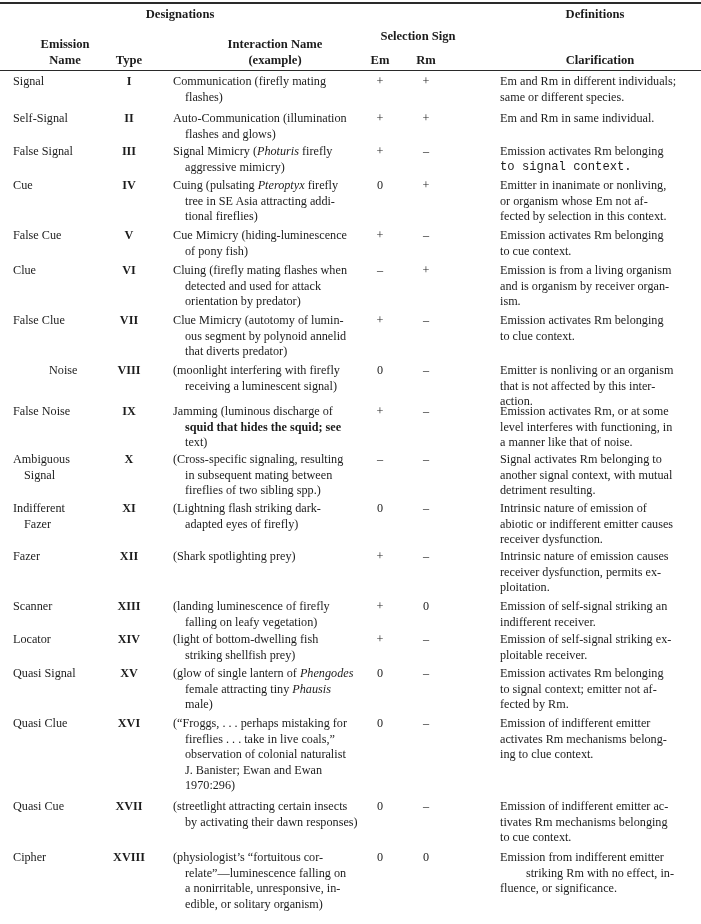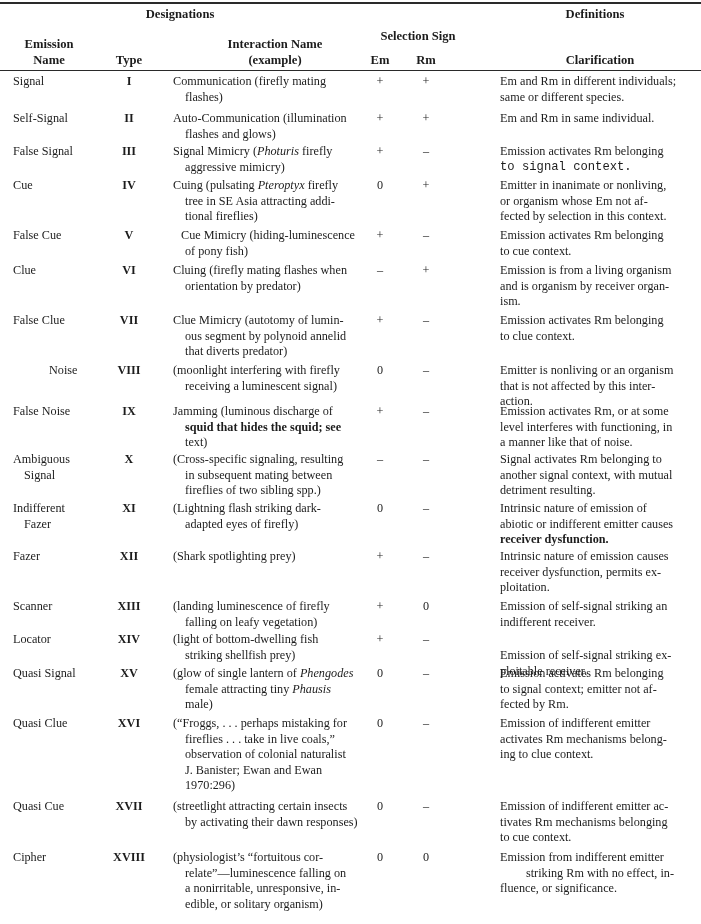--- a/index.html
+++ b/index.html
@@ -25,21 +25,21 @@
 </style>
 </head>
 <body>
 
 <div class="rule top"></div>
 
 <div class="hdr" style="left:120px;top:6px;width:120px;">Designations</div>
 <div class="hdr" style="left:535px;top:6px;width:120px;">Definitions</div>
 <div class="hdr" style="left:358px;top:28px;width:120px;">Selection Sign</div>
 
-<div class="hdr" style="left:4px;top:36px;width:90px;">
+<div class="hdr" style="left:20px;top:36px;width:90px;">
   <div>Emission</div>
   <div>Name</div>
 </div>
 <div class="hdr" style="left:104px;top:52px;width:50px;">Type</div>
 <div class="hdr" style="left:195px;top:36px;width:160px;">
   <div>Interaction Name</div>
   <div>(example)</div>
 </div>
 <div class="hdr" style="left:363px;top:52px;width:34px;">Em</div>
 <div class="hdr" style="left:409px;top:52px;width:34px;">Rm</div>
@@ -112,37 +112,38 @@
         <span style="display: block;">or organism whose Em not af-</span>
         <span style="display: block;">fected by selection in this context.</span>
       </div>
     </div>
     <div class="row" style="top: 228px;">
       <div class="c c-name">
         <span style="display: block;">False Cue</span>
       </div>
       <div class="c c-type">V</div>
       <div class="c c-inter">
-        <span style="display: block; margin-left: 8px;">Cue Mimicry (hiding-luminescence</span>
+        <span style="display: block;">Cue Mimicry (hiding-luminescence</span>
         <span class="cont" style="display: block; padding-left: 12px;">of pony fish)</span>
       </div>
       <div class="c c-em">+</div>
       <div class="c c-rm">–</div>
       <div class="c c-clar">
         <span style="display: block;">Emission activates Rm belonging</span>
         <span style="display: block;">to cue context.</span>
       </div>
     </div>
     <div class="row" style="top: 263px;">
       <div class="c c-name">
         <span style="display: block;">Clue</span>
       </div>
       <div class="c c-type">VI</div>
       <div class="c c-inter">
         <span style="display: block;">Cluing (firefly mating flashes when</span>
+        <span class="cont" style="display: block; padding-left: 12px;">detected and used for attack</span>
         <span class="cont" style="display: block; padding-left: 12px;">orientation by predator)</span>
       </div>
       <div class="c c-em">–</div>
       <div class="c c-rm">+</div>
       <div class="c c-clar">
         <span style="display: block;">Emission is from a living organism</span>
         <span style="display: block;">and is organism by receiver organ-</span>
         <span style="display: block;">ism.</span>
       </div>
     </div>
@@ -225,21 +226,21 @@
       <div class="c c-type">XI</div>
       <div class="c c-inter">
         <span style="display: block;">(Lightning flash striking dark-</span>
         <span class="cont" style="display: block; padding-left: 12px;">adapted eyes of firefly)</span>
       </div>
       <div class="c c-em">0</div>
       <div class="c c-rm">–</div>
       <div class="c c-clar">
         <span style="display: block;">Intrinsic nature of emission of</span>
         <span style="display: block;">abiotic or indifferent emitter causes</span>
-        <span style="display: block; font-weight: bold;">receiver dysfunction.</span>
+        <span style="display: block;">receiver dysfunction.</span>
       </div>
     </div>
     <div class="row" style="top: 549px;">
       <div class="c c-name">
         <span style="display: block;">Fazer</span>
       </div>
       <div class="c c-type">XII</div>
       <div class="c c-inter">
         <span style="display: block;">(Shark spotlighting prey)</span>
       </div>
@@ -272,21 +273,21 @@
         <span style="display: block;">Locator</span>
       </div>
       <div class="c c-type">XIV</div>
       <div class="c c-inter">
         <span style="display: block;">(light of bottom-dwelling fish</span>
         <span class="cont" style="display: block; padding-left: 12px;">striking shellfish prey)</span>
       </div>
       <div class="c c-em">+</div>
       <div class="c c-rm">–</div>
       <div class="c c-clar">
-        <span style="display: block; margin-top: 16px;">Emission of self-signal striking ex-</span>
+        <span style="display: block;">Emission of self-signal striking ex-</span>
         <span style="display: block;">ploitable receiver.</span>
       </div>
     </div>
     <div class="row" style="top: 666px;">
       <div class="c c-name">
         <span style="display: block;">Quasi Signal</span>
       </div>
       <div class="c c-type">XV</div>
       <div class="c c-inter">
         <span style="display: block;">(glow of single lantern of <i>Phengodes</i></span>

